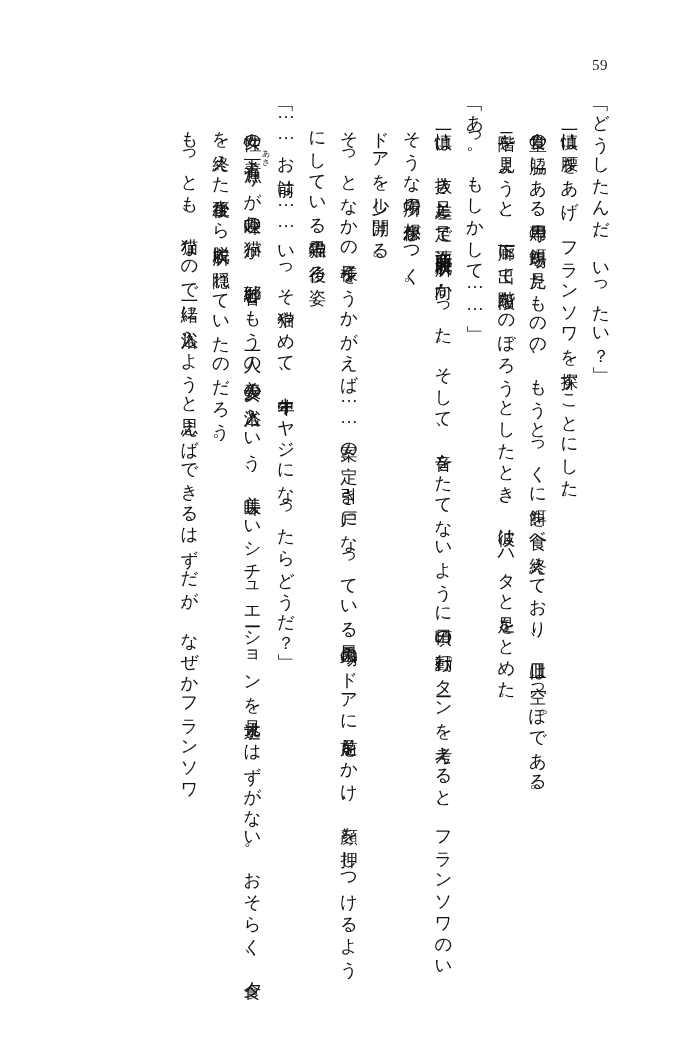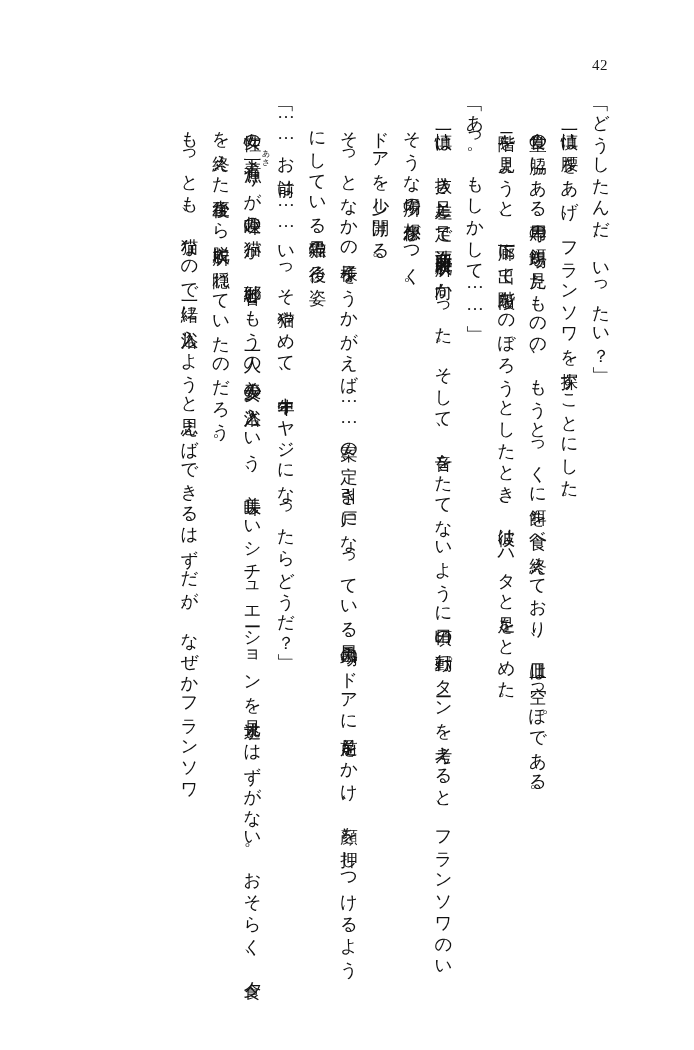--- a/index.html
+++ b/index.html
@@ -58,21 +58,21 @@
   rt {
     font-size: 8px;
     letter-spacing: 0;
   }
 </style>
 </head>
 <body>
 
 <div id="page">
 
-  <div id="page-number">42</div>
+  <div id="page-number">59</div>
 
   <div id="text-block">
     <p class="para">「どうしたんだ、いったい？」</p>
     <p class="para indent">慎一は腰をあげ、フランソワを探すことにした。</p>
     <p class="para indent">食堂の脇にある専用の餌場を見たものの、もうとっくに餌を食べ終えており、皿は空っぽである。</p>
     <p class="para indent">二階を見ようと、廊下に出て階段をのぼろうとしたとき、彼はハタと足をとめた。</p>
     <p class="para">「あっ。もしかして……」</p>
     <p class="para indent">慎一は、抜き足差し足で洗面所兼脱衣所に向かった。そして、音をたてないように日頃の行動パターンを考えると、フランソワのいそうな場所の想像がつく。</p>
     <p class="para indent">ドアを少し開ける。</p>
     <p class="para indent">そっとなかの様子をうかがえば……案の定、引き戸になっている風呂場のドアに前足をかけ、顔を押しつけるようにしている黒猫の後ろ姿。</p>

